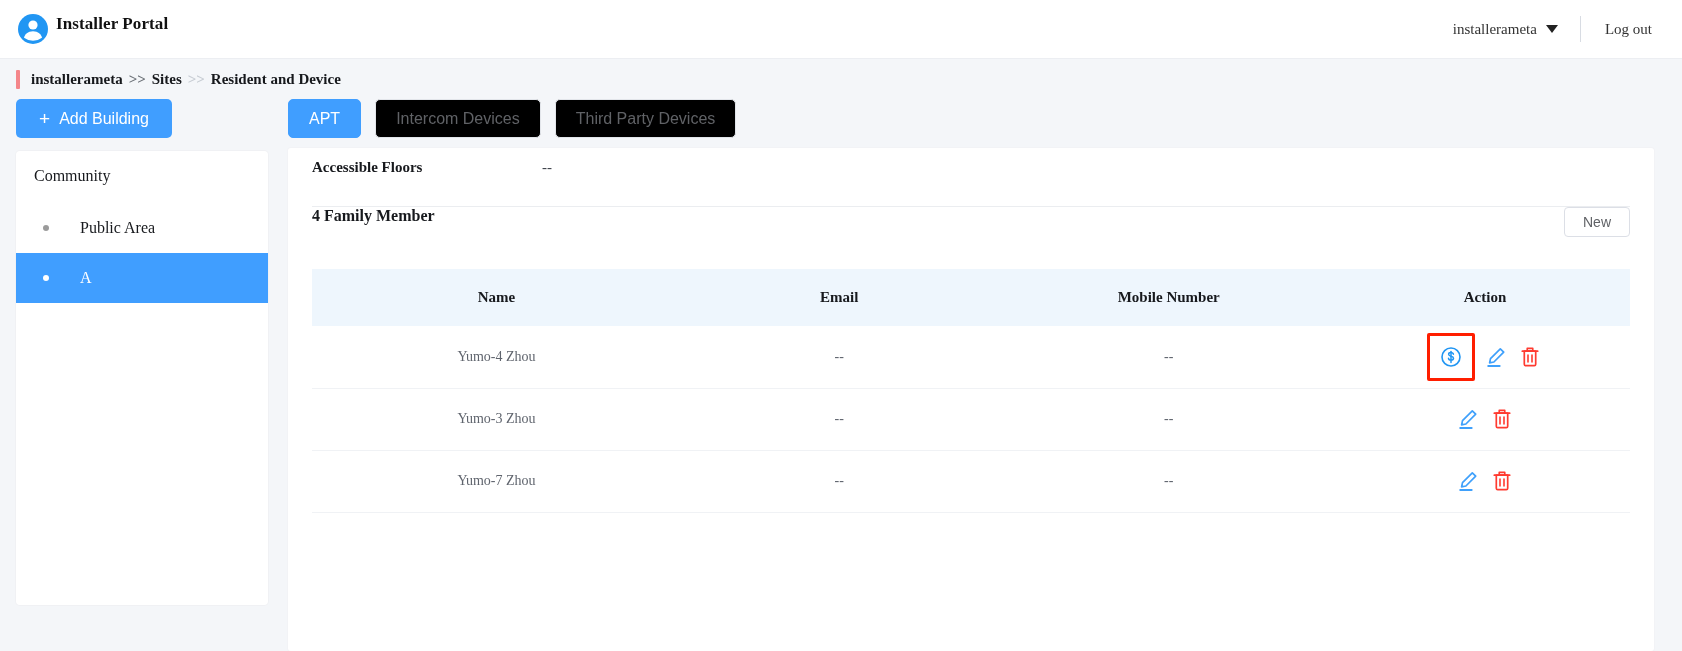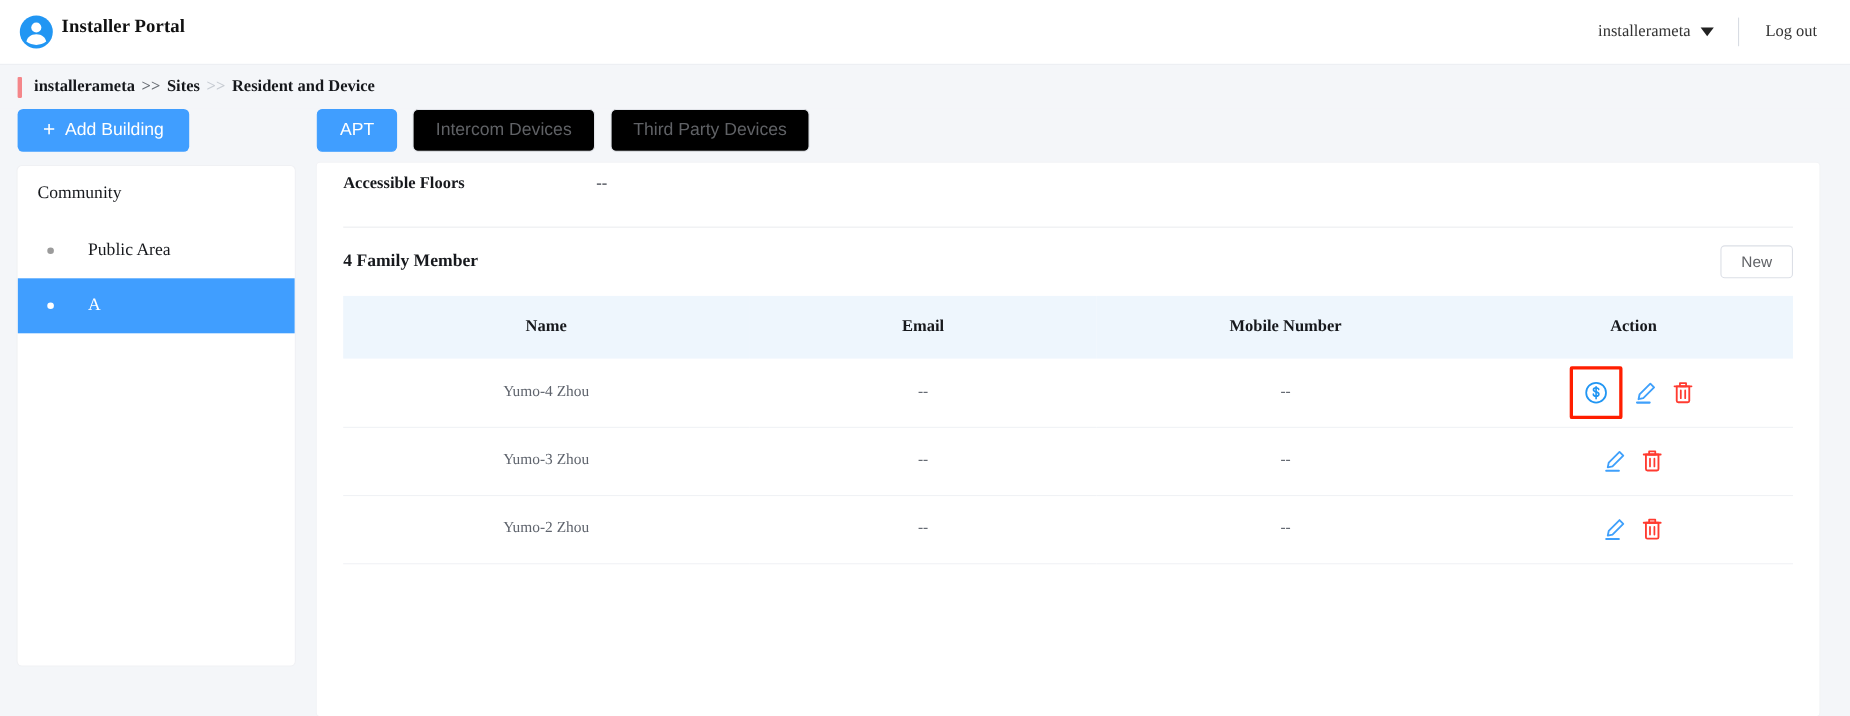--- a/index.html
+++ b/index.html
@@ -177,21 +177,21 @@
     width: 230px;
   }
   .field-value { font-size: 15px; color: #3c4049; }
 
   .hr {
     height: 1px; background: #ebedf0;
     margin: 26px 0 0 0;
   }
 
   .section-head {
-    display: flex; align-items: center;
+    display: flex; 
     height: 62px;
   }
   .section-title {
     font-size: 16px; font-weight: bold; color: #17191d;
   }
   .new-btn {
     margin-left: auto;
     min-width: 66px; height: 30px;
     background: #fff;
     border: 1px solid #dcdfe6;
@@ -389,21 +389,21 @@
                     <path d="M9.2 3.4h5.6v2.8H9.2z" stroke="#ff3b30" stroke-width="1.6" stroke-linejoin="round"></path>
                     <path d="M6.3 6.2h11.4v13.1a1.4 1.4 0 0 1-1.4 1.4H7.7a1.4 1.4 0 0 1-1.4-1.4z" stroke="#ff3b30" stroke-width="1.7" stroke-linejoin="round"></path>
                     <path d="M10 10v7M14 10v7" stroke="#ff3b30" stroke-width="1.6" stroke-linecap="round"></path>
                   </svg>
                 </span>
               </div>
             </td>
           </tr>
 
           <tr>
-            <td>Yumo-2 Zhou</td>
+            <td>Yumo-7 Zhou</td>
             <td>--</td>
             <td>--</td>
             <td>
               <div class="actions">
                 <span class="icon-btn">
                   <svg width="24" height="24" viewBox="0 0 24 24" fill="none">
                     <path d="M16.3 3.8l3.4 3.4-9.8 9.8-4.3.9.9-4.3z" stroke="#3fa0fb" stroke-width="1.7" stroke-linejoin="round"></path>
                     <path d="M4.2 21h11.5" stroke="#3fa0fb" stroke-width="1.9" stroke-linecap="round"></path>
                   </svg>
                 </span>

